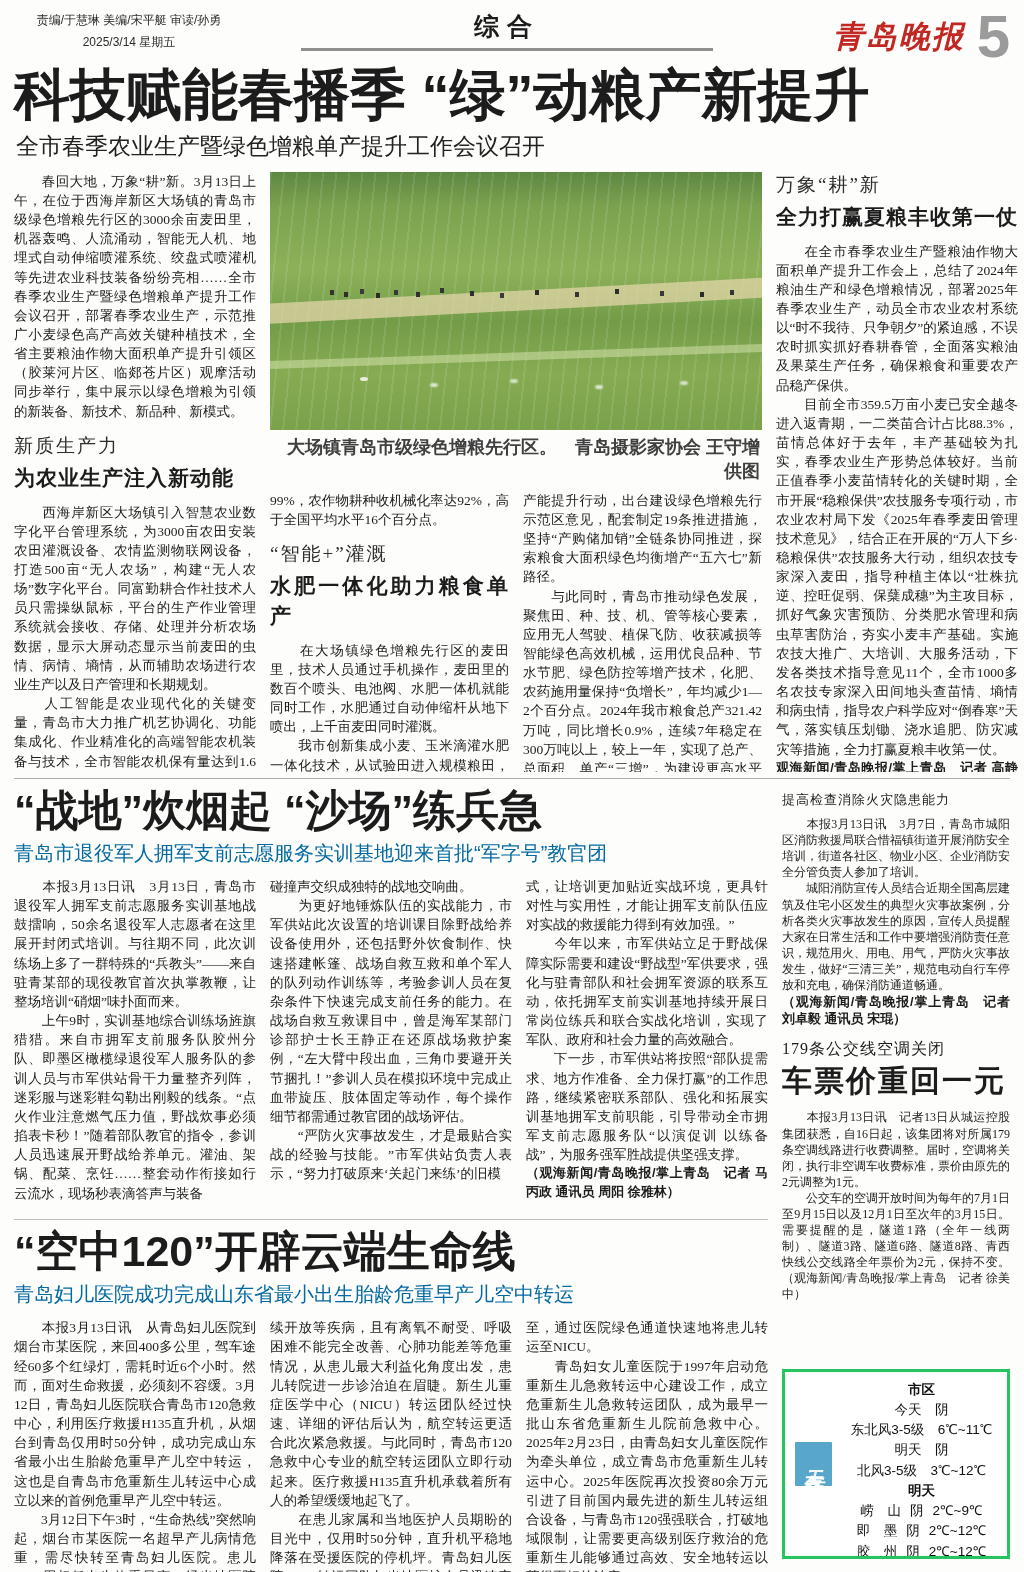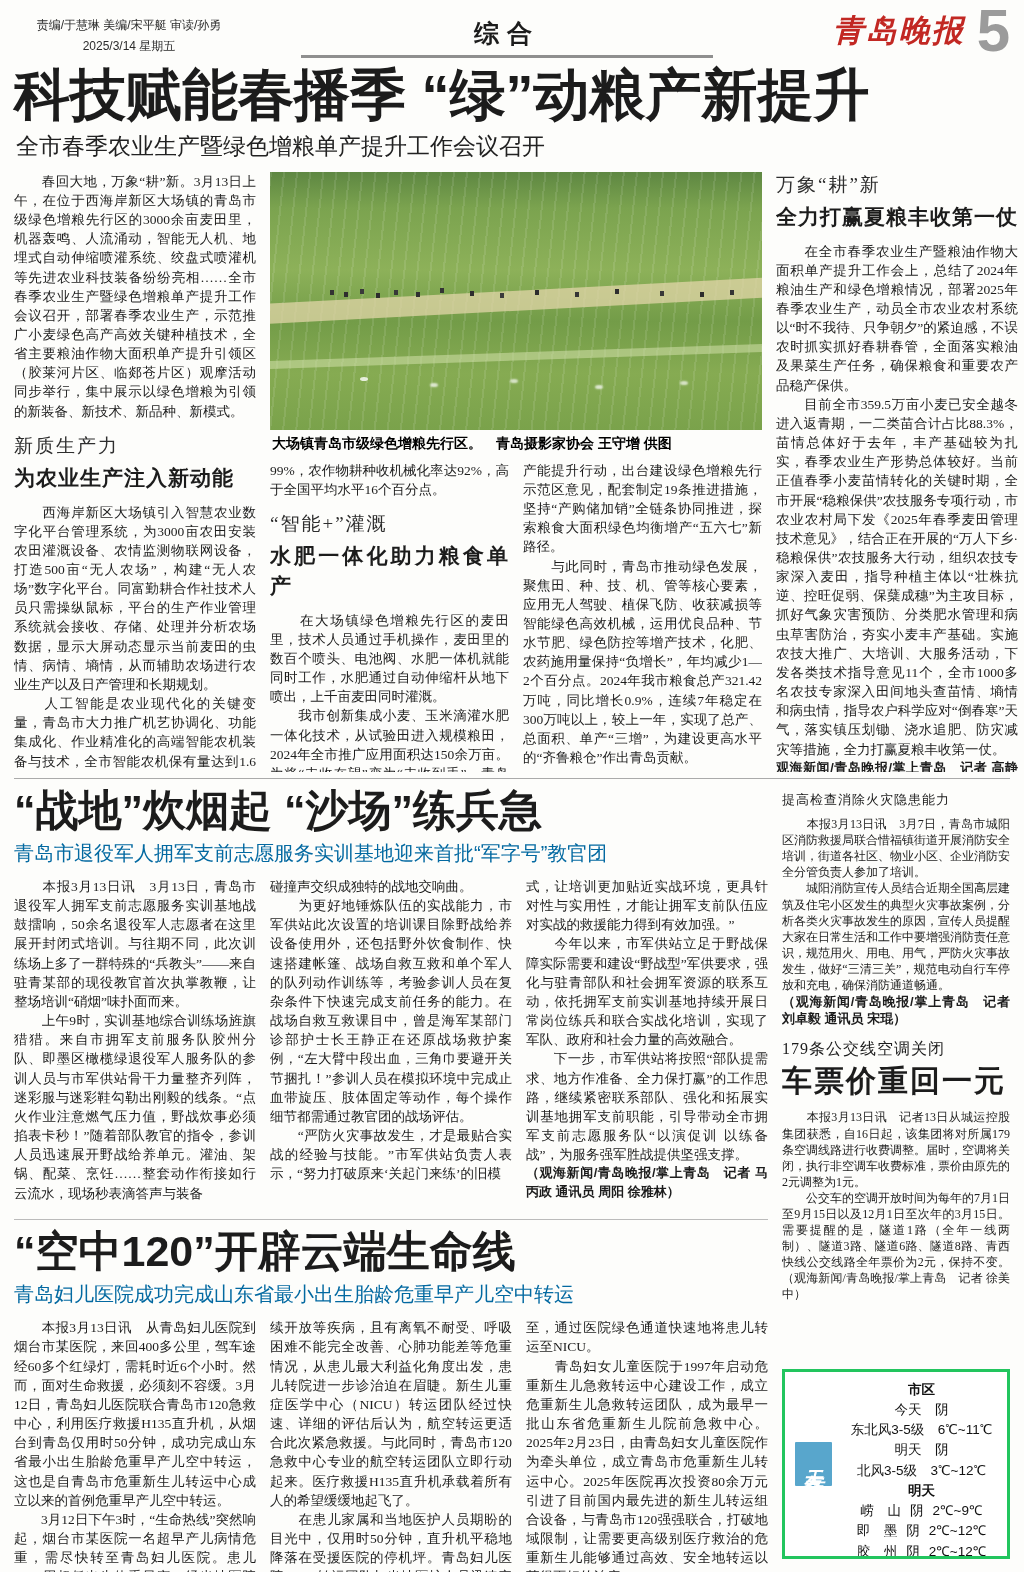--- a/index.html
+++ b/index.html
@@ -2,21 +2,21 @@
 <html><head>
 <meta charset="utf-8">
 <style>
   * { box-sizing: border-box; margin: 0; padding: 0; }
   html,body { background:#e8e8e4; }
   .page {
     width:1024px; height:1572px; margin:0 auto; background:#fdfdfb; color:#1c1c1c;
     font-family:"Liberation Serif", serif; overflow:hidden; position:relative;
   }
   
-  .masthead { display:flex; align-items:flex-end; padding:26px 14px 2px; height:60px;gap:48px; }
+  .masthead { display:flex; align-items:flex-start; padding:10px 14px 2px; height:60px;gap:48px; }
   .mh-left { width:230px; font-family:"Liberation Sans", sans-serif; font-size:12px; color:#2b2b2b; line-height:1.8; text-align:center; }
   .mh-center { flex:1; display:flex; flex-direction:column; align-items:center; }
   .section-name { font-family:"Liberation Sans", sans-serif; font-size:25px; font-weight:bold; letter-spacing:8px; }
   .mh-rule { width:96%; height:3px; background:#8f8f8f; margin-top:5px; }
   .mh-right { width:240px; display:flex; align-items:center; justify-content:flex-end; gap:12px; }
   .brand { color:#c22823; font-size:31px; font-weight:bold; font-style:italic; letter-spacing:2px; font-family:"Liberation Serif", serif; }
   .page-num { font-family:"Liberation Sans", sans-serif; font-size:60px; line-height:.9; color:#9b9b9b; font-weight:bold; }
   
   .lead-hl { font-family:"Liberation Sans", sans-serif; font-weight:900; font-size:56px; line-height:1.12; padding:4px 14px 0; letter-spacing:0; }
   .lead-sub { font-family:"Liberation Sans", sans-serif; font-size:23px; color:#222; padding:4px 16px 10px; }
@@ -30,21 +30,21 @@
       linear-gradient(180deg,#5e8742 0%, #7ba34f 14%, #8db159 38%, #739c48 58%, #86ab52 78%, #7aa24b 100%);
   }
   .photo-band { position:absolute; left:-20px; top:46%; width:560px; height:20px; background:rgba(225,214,168,.75); transform:rotate(-3deg); border-radius:3px; }
   .photo-band2 { position:absolute; left:-20px; top:70%; width:560px; height:8px; background:rgba(210,224,170,.55); transform:rotate(-2deg); }
   .people-dots { position:absolute; left:60px; top:118px; width:4px; height:5px; background:#333;
     box-shadow: 14px 2px #2e2e2e, 30px -1px #3a3a3a, 46px 3px #2c2c2c, 64px 0 #383838, 86px 2px #303030,
     110px -2px #343434, 140px 1px #2e2e2e, 170px 3px #3b3b3b, 205px 0 #2d2d2d, 245px 2px #353535,
     285px -1px #2f2f2f, 330px 1px #383838, 370px 2px #2c2c2c, 400px 0 #333; }
   .spray-dots { position:absolute; left:90px; top:205px; width:8px; height:4px; border-radius:50%; background:rgba(255,255,255,.8);
     box-shadow: 70px 6px 2px rgba(255,255,255,.75), 150px 2px 2px rgba(255,255,255,.7), 235px 8px 2px rgba(255,255,255,.75), 320px 4px 2px rgba(255,255,255,.7); }
-  .caption { font-family:"Liberation Sans", sans-serif; font-size:14px; font-weight:bold; color:#000000; text-align:left; padding:5px 2px 8px; }
+  .caption { font-family:"Liberation Sans", sans-serif; font-size:18px; font-weight:bold; color:#404040; text-align:right; padding:5px 2px 8px; }
   .mid-cols { display:flex; gap:14px; }
   .mid-cols .colN { width:239px; }
   p.body { margin:0; }
   .kicker { font-size:19px; letter-spacing:2px; color:#2e2e2e; margin:12px 0 3px; font-family:"Liberation Serif", serif; }
   .col-subtitle { font-family:"Liberation Sans", sans-serif; font-size:21px; font-weight:bold; margin:0 0 10px; letter-spacing:1px; }
   .byline { font-weight:bold; font-family:"Liberation Sans", sans-serif; font-size:13px; margin-top:2px; }
   
   .rule-full { border-top:1.5px solid #aaa; margin:6px 14px 8px; }
   .rule-left { border-top:1.5px solid #bbb; margin:6px 0 8px; }
   

